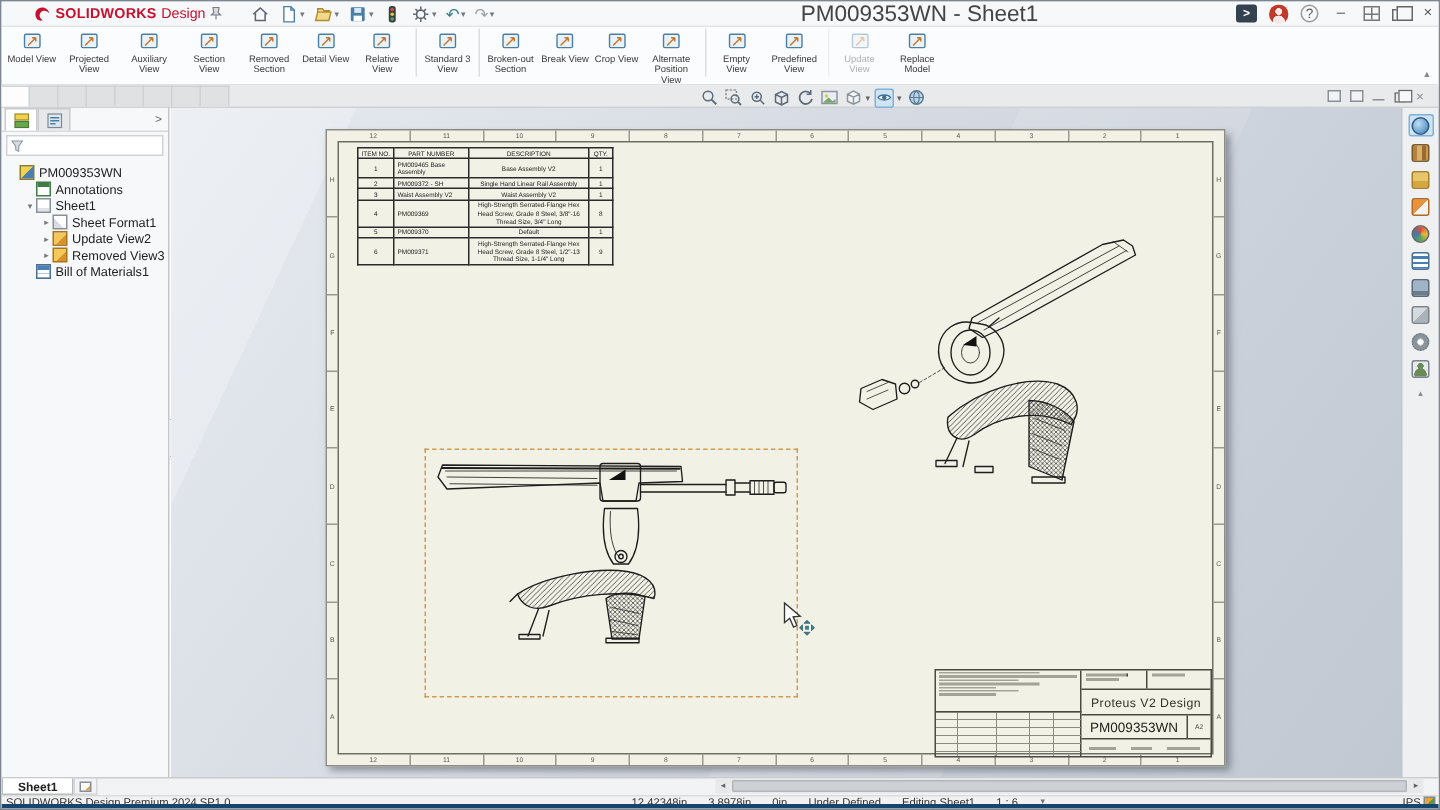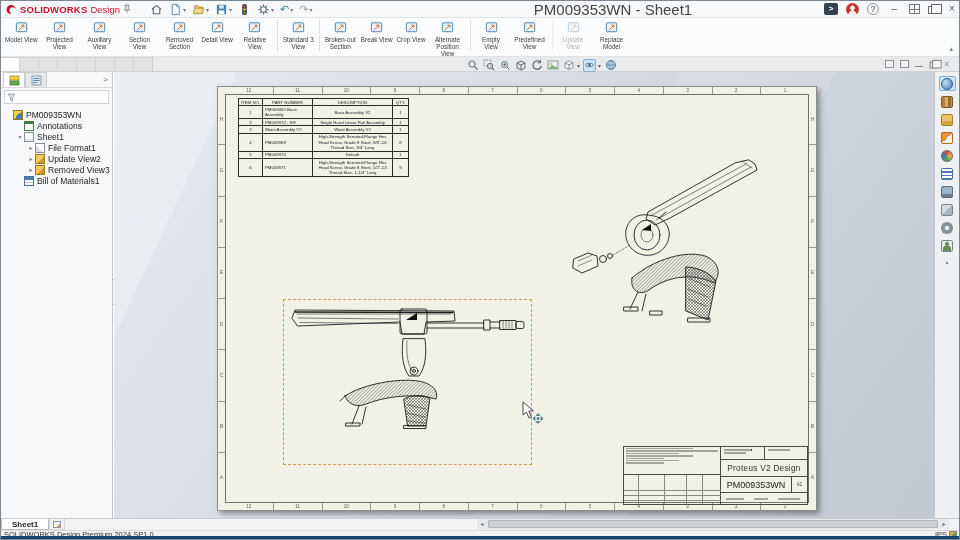--- a/index.html
+++ b/index.html
@@ -3,21 +3,21 @@
 <meta charset="utf-8">
 <style>
   html,body{margin:0;padding:0;background:#9aa0aa;}
   *{box-sizing:border-box;}
   .app{position:relative;width:960px;height:540px;background:#fff;font-family:"Liberation Sans",sans-serif;
        overflow:hidden;border:1px solid #7d8794;color:#333;}
 
   
   .titlebar{position:absolute;left:0;top:0;width:960px;height:17px;background:#f7f8f9;
             display:flex;align-items:center;font-size:9px;border-bottom:1px solid #e3e4e6;}
-  .brand{display:flex;align-items:flex-start;gap:3px;padding-left:4px;}
+  .brand{display:flex;align-items:flex-start;gap:3px;padding-left:21px;}
   .brand .swoosh{width:12px;height:11px;}
   .brand-name{font-weight:bold;color:#c8102e;font-size:9.5px;letter-spacing:.2px;}
   .brand-edition{color:#c8102e;font-size:9.5px;}
   .menubar{display:flex;margin-left:28px;}
   .menu-item{padding:0 7px;height:17px;line-height:17px;color:#333;cursor:default;}
   .pin-icon{width:10px;height:10px;margin-left:2px;}
   .qat{display:flex;align-items:center;gap:2px;margin-left:16px;}
   .qat-btn{display:flex;align-items:center;height:15px;padding:0 2px;}
   .qat-btn svg{width:13px;height:13px;}
   .caret{font-size:6px;color:#777;margin-left:1px;}
@@ -502,21 +502,21 @@
           <span class="tree-label">Annotations</span>
         </div>
           <div class="tree-row tree-item" style="padding-left: 15px;">
           <span class="exp">▾</span>
           <span class="nicon"></span>
           <span class="tree-label">Sheet1</span>
         </div>
           <div class="tree-row tree-item" style="padding-left: 26px;">
           <span class="exp">▸</span>
           <span class="nicon"></span>
-          <span class="tree-label">File Format1</span>
+          <span class="tree-label">Sheet Format1</span>
         </div>
           <div class="tree-row tree-item" style="padding-left: 26px;">
           <span class="exp">▸</span>
           <span class="nicon"></span>
           <span class="tree-label">Update View2</span>
         </div>
           <div class="tree-row tree-item" style="padding-left: 26px;">
           <span class="exp">▸</span>
           <span class="nicon"></span>
           <span class="tree-label">Removed View3</span>
@@ -784,20 +784,29 @@
       </span>
   </div>
   <div class="hscroll">
     <span class="harrow">◂</span>
     <span class="hthumb"></span>
     <span class="harrow">▸</span>
   </div>
 
   <div class="statusbar">
     <span class="sb-left">SOLIDWORKS Design Premium 2024 SP1.0</span>
+    <span class="sb-cluster">
+      <span>12.42348in</span>
+      <span>3.8978in</span>
+      <span>0in</span>
+      <span>Under Defined</span>
+      <span>Editing Sheet1</span>
+      <span>1 : 6</span>
+      <span class="caret">▾</span>
+    </span>
     <span class="sb-units">
       <span>IPS</span>
       <span class="caret">▾</span>
     </span>
     <span class="sb-icon"></span>
   </div>
   <div class="bottom-edge"></div>
 
 </div>
 

